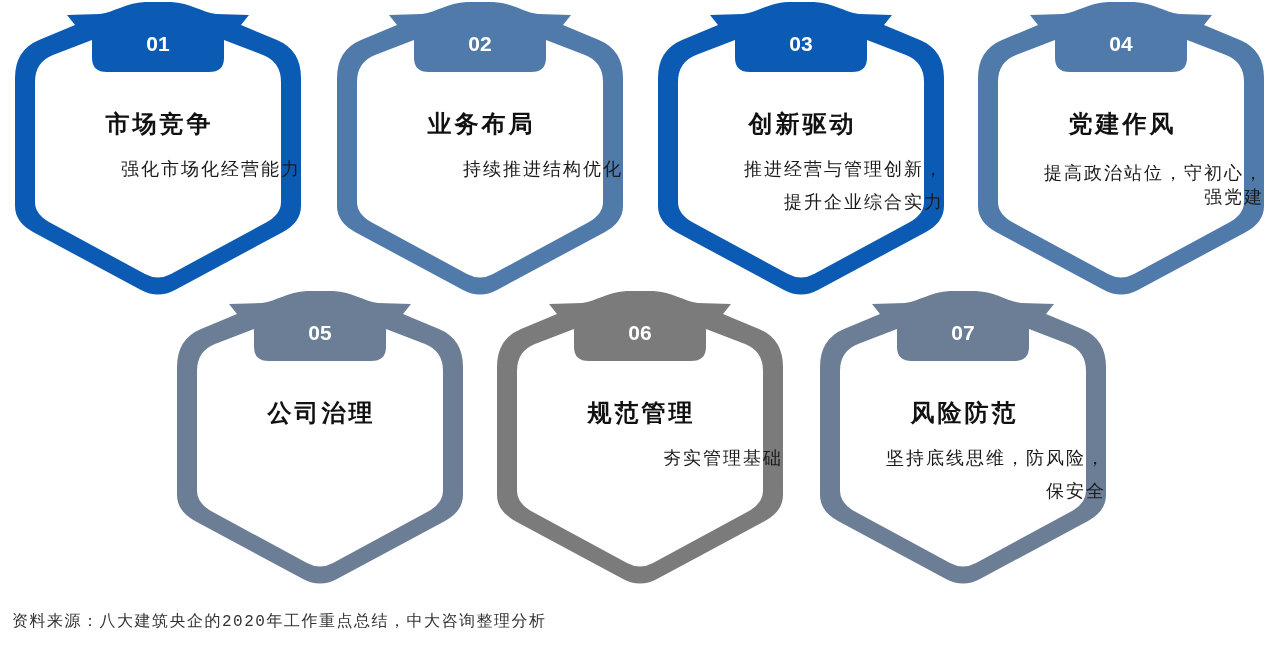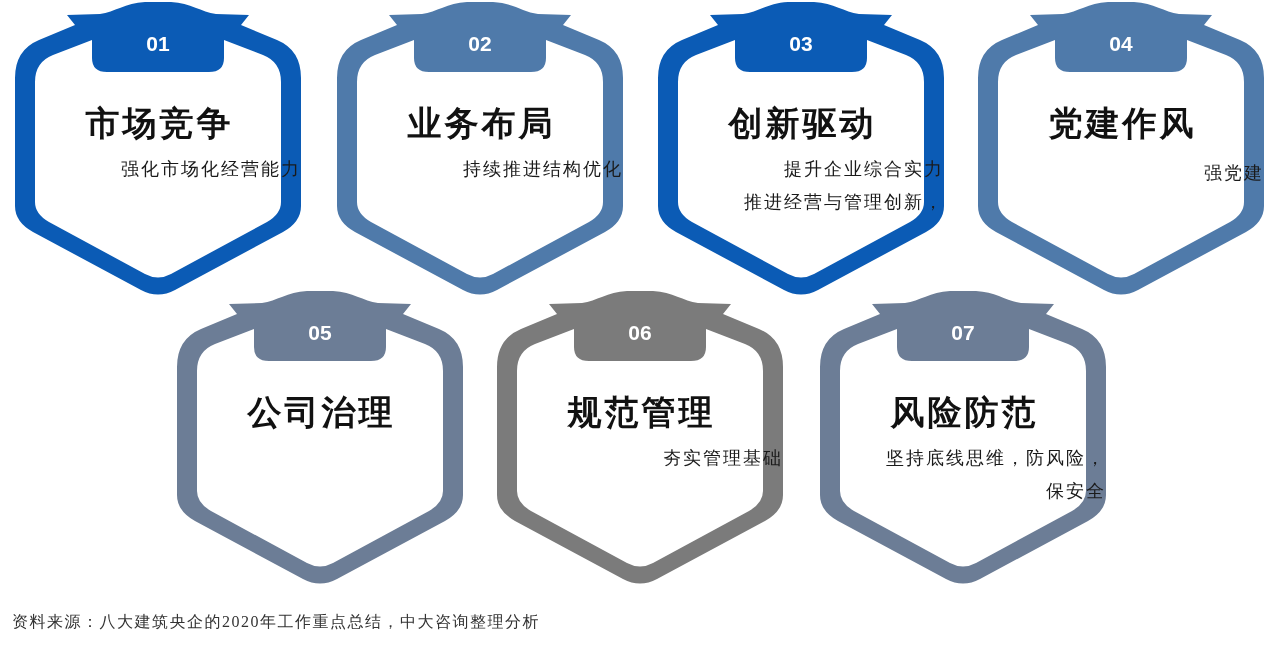--- a/index.html
+++ b/index.html
@@ -42,21 +42,21 @@
   .title {
     position: absolute;
     left: 0;
     width: 286px;
     top: 108px;
     height: 32px;
     line-height: 32px;
     text-align: center;
     color: #111111;
     font-weight: bold;
-    font-size: 34px;
+    font-size: 24px;
     letter-spacing: 3px;
     padding-left: 3px;
     box-sizing: border-box;
     white-space: nowrap;
   }
   .sub {
     position: absolute;
     left: 0;
     width: 286px;
     top: 153px;
@@ -78,21 +78,21 @@
   .sub.tight .line {
     height: 24px;
     line-height: 24px;
   }
   .footer {
     position: absolute;
     left: 12px;
     top: 611px;
     height: 22px;
     line-height: 22px;
-    font-family: Liberation Serif, serif;
+    font-family: Liberation Mono, monospace;
     font-size: 16px;
     letter-spacing: 1.5px;
     color: #333333;
     white-space: nowrap;
   }
 </style>
 </head>
 <body>
 
 <div class="card" style="left:15px;top:0px;">
@@ -122,33 +122,34 @@
 </div>
 
 <div class="card" style="left:658px;top:0px;">
   <svg viewBox="0 0 286 297">
     <path d="M52 15 L85 14 C100 12 110 3 130 2 L156 2 C176 3 186 12 201 14 L234 15 L226 25 L262 40 Q286 50 286 78 L286 206 Q286 222 268 232 L160 290 Q143 299 126 290 L18 232 Q0 222 0 206 L0 78 Q0 50 24 40 L60 25 Z" fill="#0b5bb5"></path>
     <path fill="#ffffff" d="M20 82 Q20 62 38 55 L77 40 L77 58 Q77 72 92 72 L194 72 Q209 72 209 58 L209 40 L248 55 Q266 62 266 82 L266 202 Q266 214 252 222 L156 274 Q143 281 130 274 L34 222 Q20 214 20 202 Z"></path>
   </svg>
   <div class="num">03</div>
   <div class="title">创新驱动</div>
   <div class="sub">
+    <div class="line">推进经营与管理创新，</div>
     <div class="line">提升企业综合实力</div>
-    <div class="line">推进经营与管理创新，</div>
   </div>
 </div>
 
 <div class="card" style="left:978px;top:0px;">
   <svg viewBox="0 0 286 297">
     <path d="M52 15 L85 14 C100 12 110 3 130 2 L156 2 C176 3 186 12 201 14 L234 15 L226 25 L262 40 Q286 50 286 78 L286 206 Q286 222 268 232 L160 290 Q143 299 126 290 L18 232 Q0 222 0 206 L0 78 Q0 50 24 40 L60 25 Z" fill="#4f7aaa"></path>
     <path fill="#ffffff" d="M20 82 Q20 62 38 55 L77 40 L77 58 Q77 72 92 72 L194 72 Q209 72 209 58 L209 40 L248 55 Q266 62 266 82 L266 202 Q266 214 252 222 L156 274 Q143 281 130 274 L34 222 Q20 214 20 202 Z"></path>
   </svg>
   <div class="num">04</div>
   <div class="title">党建作风</div>
   <div class="sub tight">
+    <div class="line">提高政治站位，守初心，</div>
     <div class="line">强党建</div>
   </div>
 </div>
 
 <div class="card" style="left:177px;top:289px;">
   <svg viewBox="0 0 286 297">
     <path d="M52 15 L85 14 C100 12 110 3 130 2 L156 2 C176 3 186 12 201 14 L234 15 L226 25 L262 40 Q286 50 286 78 L286 206 Q286 222 268 232 L160 290 Q143 299 126 290 L18 232 Q0 222 0 206 L0 78 Q0 50 24 40 L60 25 Z" fill="#6c7d96"></path>
     <path fill="#ffffff" d="M20 82 Q20 62 38 55 L77 40 L77 58 Q77 72 92 72 L194 72 Q209 72 209 58 L209 40 L248 55 Q266 62 266 82 L266 202 Q266 214 252 222 L156 274 Q143 281 130 274 L34 222 Q20 214 20 202 Z"></path>
   </svg>
   <div class="num">05</div>

